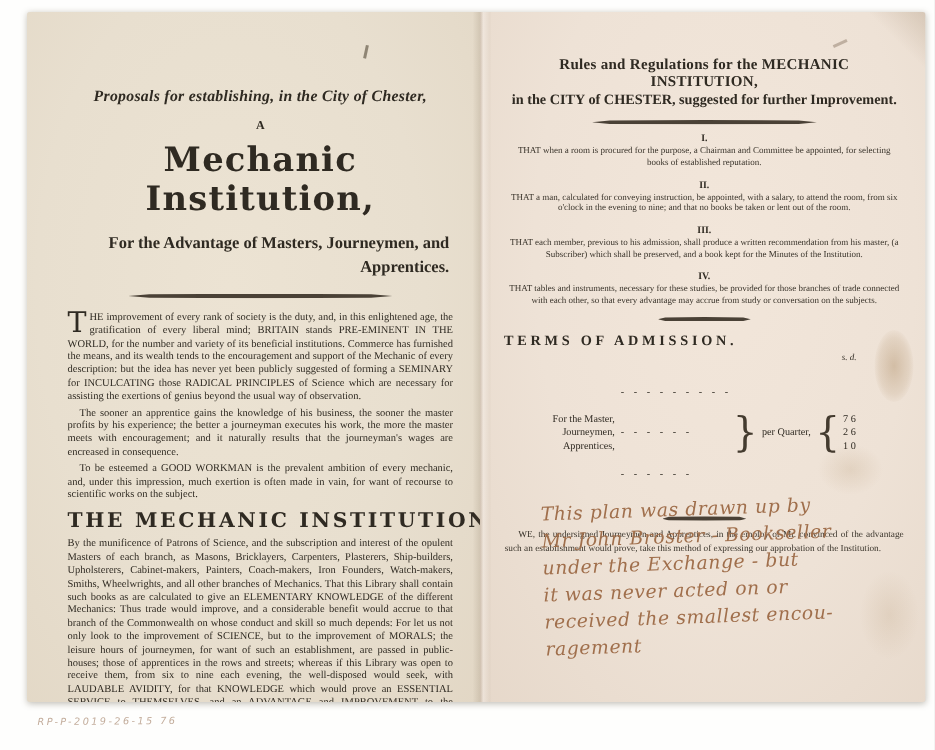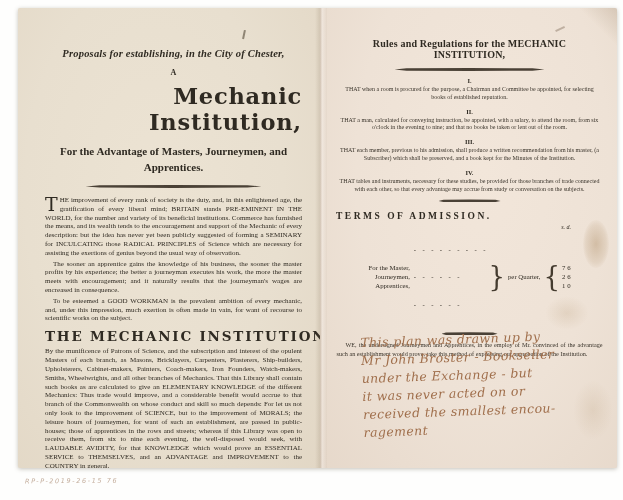--- a/index.html
+++ b/index.html
@@ -32,25 +32,25 @@
     background:linear-gradient(225deg, rgba(140,115,85,0.22) 0%, rgba(140,115,85,0.0) 45%);
   }
   .stain{position:absolute;border-radius:50%;}
   .stain1{right:8px;top:212px;width:26px;height:48px;background:radial-gradient(ellipse, rgba(146,104,52,0.30) 0%, rgba(146,104,52,0.12) 55%, rgba(146,104,52,0) 75%);}
   .stain2{right:28px;top:288px;width:44px;height:34px;background:radial-gradient(ellipse, rgba(150,112,62,0.14) 0%, rgba(150,112,62,0) 70%);}
   .stain3{right:4px;bottom:28px;width:40px;height:60px;background:radial-gradient(ellipse, rgba(150,112,62,0.12) 0%, rgba(150,112,62,0) 70%);}
   .ink-mark{position:absolute;left:225px;top:22px;width:1.5px;height:9px;background:rgba(70,58,42,0.55);transform:rotate(12deg);}
   .pencil-mark{position:absolute;right:52px;top:20px;width:10px;height:1.5px;background:rgba(120,100,80,0.4);transform:rotate(-25deg);}
 
   
-  .lp-content{padding:40px 18px 0 27px;}
+  .lp-content{padding:40px 18px 0 27px;margin-top:11px;}
   .proposals{font-style:italic;font-weight:bold;font-size:10.5px;text-align:center;letter-spacing:0.2px;}
   .a-line{text-align:center;font-size:8px;font-weight:bold;margin-top:9px;}
-  .doc-title{text-align:right;font-size:22.5px;font-weight:bold;letter-spacing:0.8px;margin-top:6px;font-family:"DejaVu Serif", serif;}
-  .doc-subtitle{text-align:center;font-size:11px;font-weight:bold;margin:9px auto 0;width:252px;line-height:1.45;}
+  .doc-title{text-align:center;font-size:22.5px;font-weight:bold;letter-spacing:0.8px;margin-top:6px;font-family:"DejaVu Serif", serif;}
+  .doc-subtitle{text-align:right;font-size:11px;font-weight:bold;margin:9px auto 0;width:252px;line-height:1.45;}
   .swelled{height:3px;background:#4a4136;clip-path:polygon(0 50%, 8% 10%, 50% 0, 92% 10%, 100% 50%, 92% 90%, 50% 100%, 8% 90%);margin:8px auto 0;}
   .sw-l{width:176px;margin-top:9px;}
   .body-text{font-size:7px;line-height:1.26;text-align:justify;margin:0;}
   .lp-content .body-text{margin-top:2px;}
   .p-first{margin-top:8px !important;}
   .indent{text-indent:8px;}
   .dropcap{float:left;font-size:19px;line-height:14px;padding:1px 2px 0 0;font-family:"DejaVu Serif", serif;}
   .section-head{text-align:center;font-size:13.5px;font-weight:bold;letter-spacing:1.8px;margin:5px 0 3px;font-family:"DejaVu Serif", serif;white-space:nowrap;}
 
   
@@ -111,20 +111,21 @@
 
     <div class="page page-right">
       <div class="crease-tr"></div>
       <div class="pencil-mark"></div>
       <div class="stain stain1"></div>
       <div class="stain stain2"></div>
       <div class="stain stain3"></div>
 
       <div class="rp-content">
         <div class="rp-head1">Rules and Regulations for the MECHANIC INSTITUTION,</div>
+        <div class="rp-head2">in the CITY of CHESTER, suggested for further Improvement.</div>
         <div class="swelled sw-r1"></div>
 
         <div class="rule-num">I.</div>
         <div class="rule-text">THAT when a room is procured for the purpose, a Chairman and Committee be appointed, for selecting books of established reputation.</div>
         <div class="rule-num">II.</div>
         <div class="rule-text">THAT a man, calculated for conveying instruction, be appointed, with a salary, to attend the room, from six o'clock in the evening to nine; and that no books be taken or lent out of the room.</div>
         <div class="rule-num">III.</div>
         <div class="rule-text">THAT each member, previous to his admission, shall produce a written recommendation from his master, (a Subscriber) which shall be preserved, and a book kept for the Minutes of the Institution.</div>
         <div class="rule-num">IV.</div>
         <div class="rule-text">THAT tables and instruments, necessary for these studies, be provided for those branches of trade connected with each other, so that every advantage may accrue from study or conversation on the subjects.</div>

